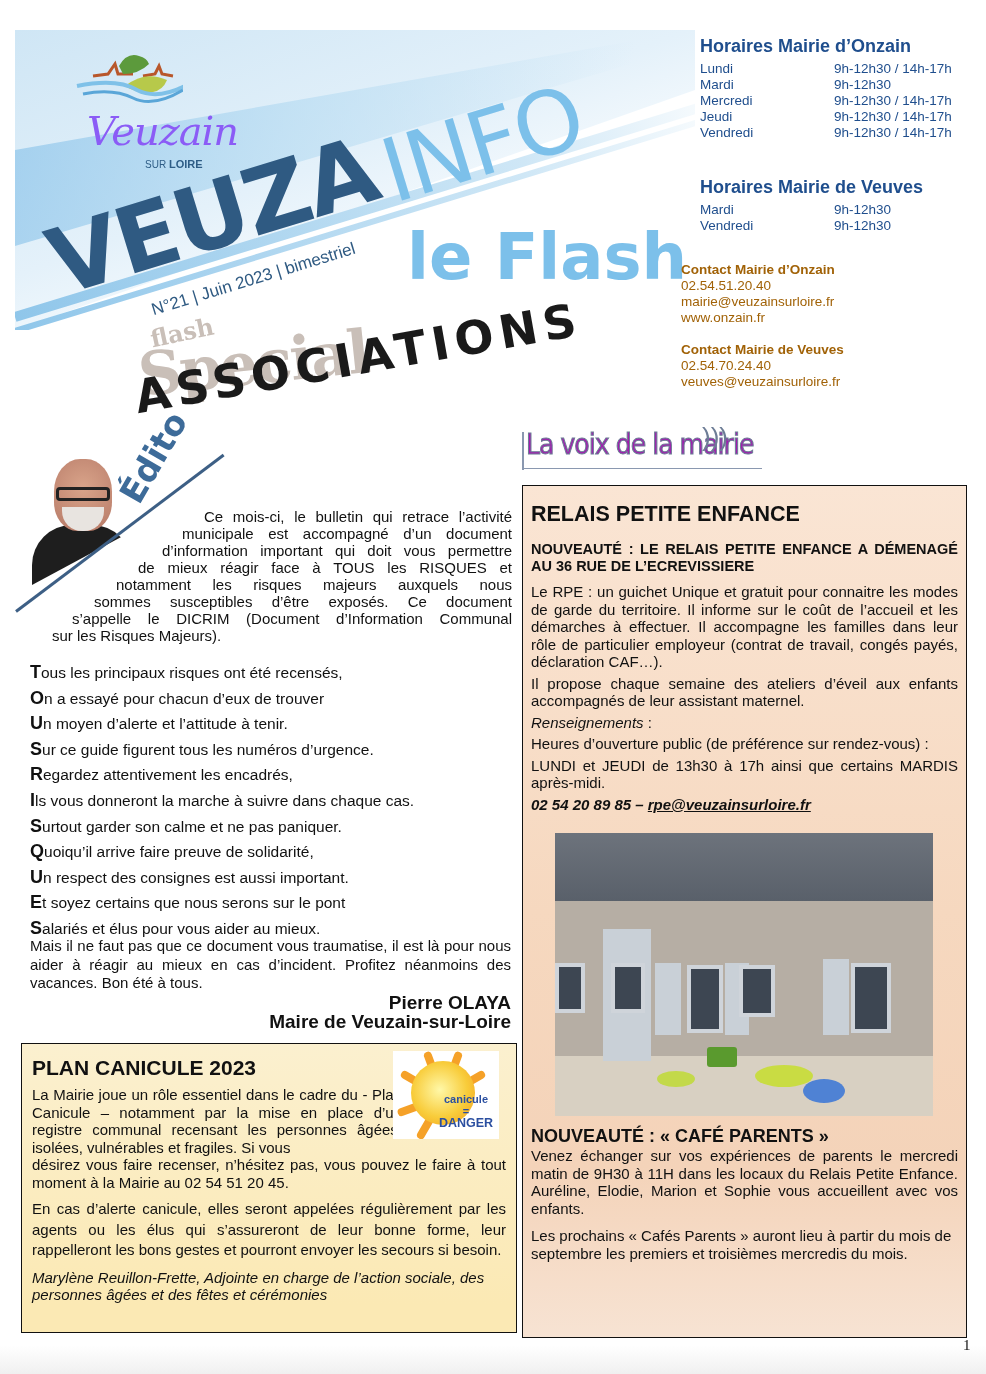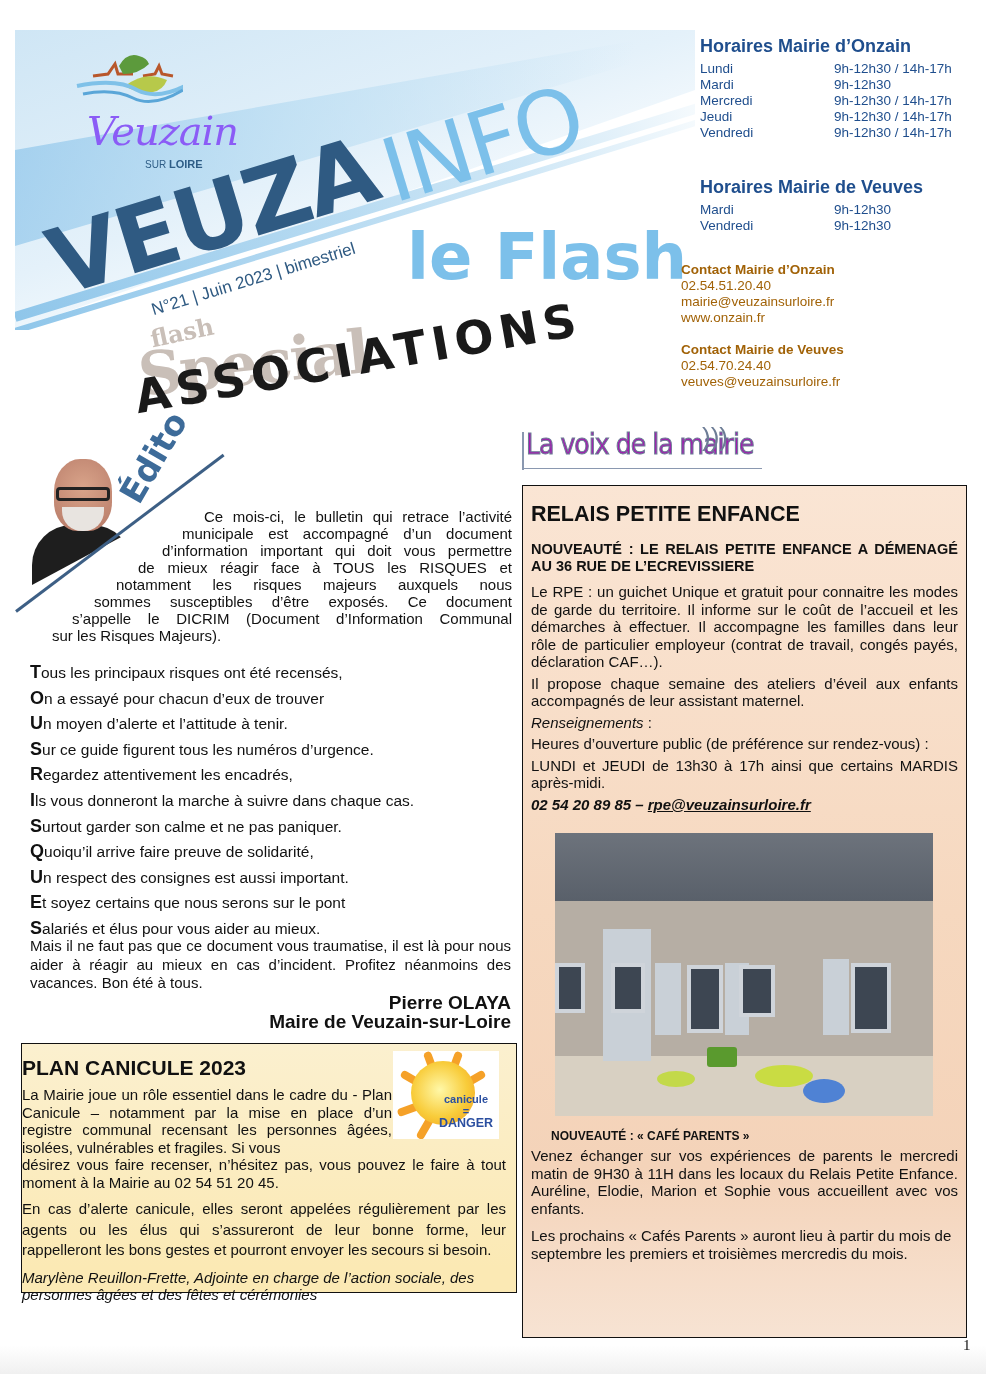--- a/index.html
+++ b/index.html
@@ -74,22 +74,22 @@
   .edito-intro { position:absolute; left:0; top:58px; width:486px; font-size:15px; line-height:17px; text-align:justify; }
   .intro-line { display:block; text-align:justify; text-align-last:justify; }
   .intro-line.last { text-align-last:left; }
 
   .acrostic { position:absolute; left:30px; top:660px; width:480px; font-size:15.5px; line-height:24.6px; }
   .acrostic b { font-weight:bold; font-size:18px; }
   .closing { position:absolute; left:30px; top:937px; width:481px; font-size:15px; line-height:18.5px; text-align:justify; }
   .sign { position:absolute; left:200px; top:993px; width:311px; text-align:right; font-weight:bold; font-size:19px; line-height:19px; }
 
   
-  .canicule { position:absolute; left:21px; top:1043px; width:496px; height:250px; border:1.5px solid #111;
-    background:linear-gradient(180deg,#fbf0cf,#fbe9b4 90%); padding:8px 10px 0 0; }
+  .canicule { position:absolute; left:21px; top:1043px; width:496px; height:290px; border:1.5px solid #111;
+    background:linear-gradient(180deg,#fbf0cf,#fbe9b4 90%); padding:8px 10px 0 10px; }
   .canicule h1 { font-size:21px; font-weight:bold; margin-bottom:6px; margin-top:4px; }
   .canicule p { font-size:15px; line-height:17.5px; text-align:justify; margin-bottom:8px; }
   .canicule .lead { width:370px; }
   .canicule .lead-full { width:100%; }
   .canicule .italic { font-style:italic; text-align:left; }
   .sun-img { position:absolute; left:371px; top:7px; width:106px; height:88px; background:#fff; overflow:hidden; }
   .sun { position:absolute; left:18px; top:10px; width:64px; height:64px; border-radius:50%;
     background:radial-gradient(circle at 45% 45%, #fff8a8, #f8cc3a 55%, #f39a1c); }
   .ray { position:absolute; left:50px; top:42px; width:48px; height:8px; background:#f5a128; transform-origin:0 50%; border-radius:4px; }
   .sun-txt { position:absolute; left:40px; top:42px; width:66px; text-align:center; font-weight:bold; font-size:11px; color:#2b4fa0; line-height:12px; }
@@ -294,19 +294,19 @@
     <div class="shutter" style="left:170px;top:130px;width:24px;height:72px;"></div>
     <div class="win" style="left:184px;top:132px;width:36px;height:52px;"></div>
     <div class="shutter" style="left:268px;top:126px;width:26px;height:76px;"></div>
     <div class="win" style="left:296px;top:130px;width:40px;height:70px;"></div>
     <div class="toy" style="left:102px;top:238px;width:38px;height:16px;background:#c3d94a;"></div>
     <div class="toy" style="left:152px;top:214px;width:30px;height:20px;background:#5a9a2e;border-radius:3px;"></div>
     <div class="toy" style="left:200px;top:232px;width:58px;height:22px;background:#c9dc43;"></div>
     <div class="toy" style="left:248px;top:246px;width:42px;height:24px;background:#4f82d4;"></div>
   </div>
 
-  <h3 style="margin-bottom:2px;font-size:12px;margin-left:20px;">NOUVEAUTÉ : « CAFÉ PARENTS »</h3>
+  <h3 style="margin-bottom:2px;font-size:18px;">NOUVEAUTÉ : « CAFÉ PARENTS »</h3>
   <p style="margin-bottom:10px;">Venez échanger sur vos expériences de parents le mercredi matin de 9H30 à 11H dans les locaux du Relais Petite Enfance. Auréline, Elodie, Marion et Sophie vous accueillent avec vos enfants.</p>
   <p style="text-align:left;">Les prochains « Cafés Parents » auront lieu à partir du mois de septembre les premiers et troisièmes mercredis du mois.</p>
 </div>
 
 <div class="footer-fade"></div>
 <div class="page-num">1</div>
 
 </body></html>

